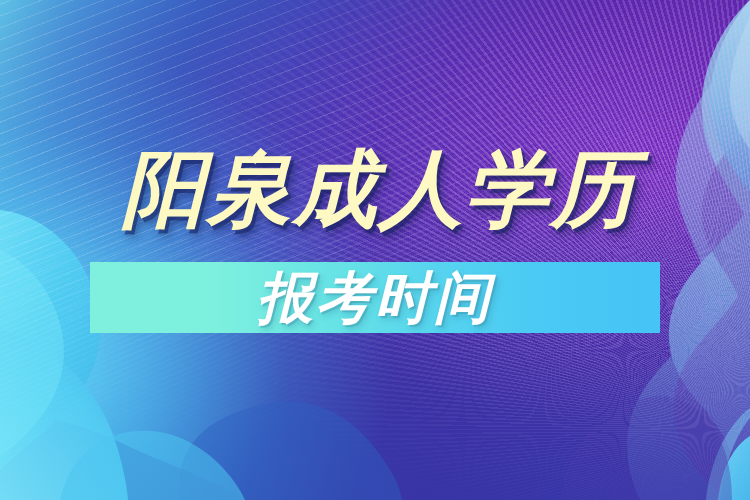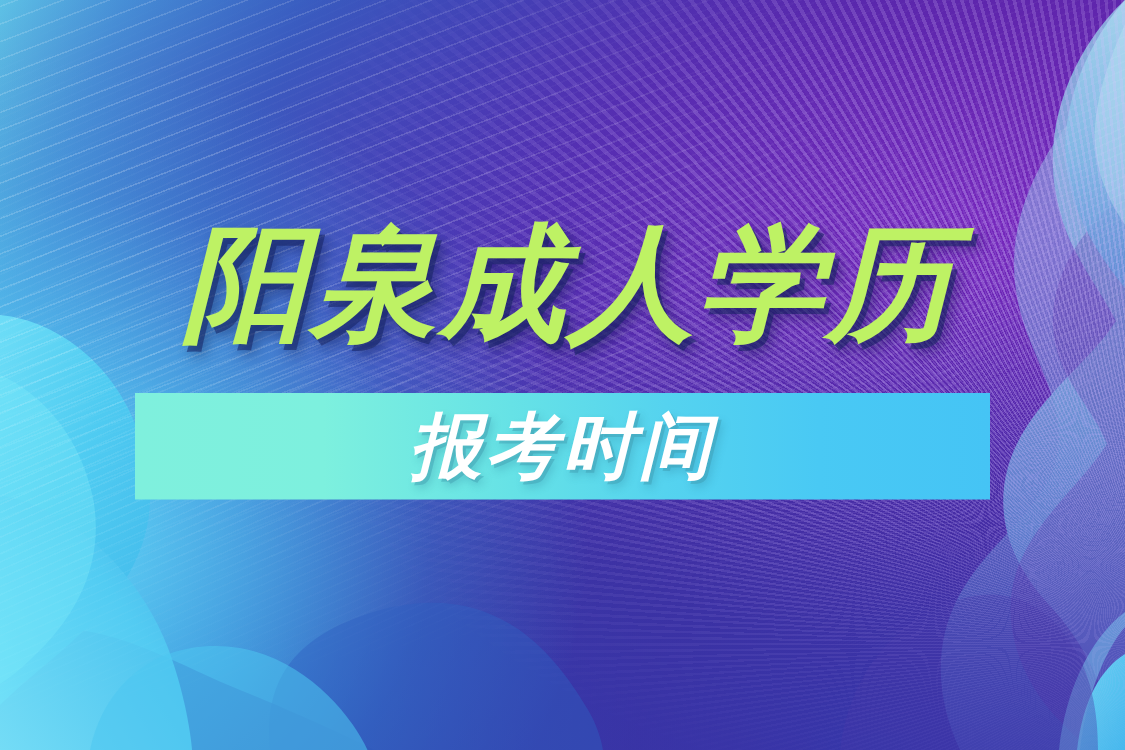--- a/index.html
+++ b/index.html
@@ -140,21 +140,21 @@
   .title {
     position: absolute;
     left: 0;
     right: 0;
     top: 147px;
     text-align: center;
     font-size: 84px;
     line-height: 1;
     font-weight: bold;
     font-style: italic;
-    color: #bef264;
+    color: #fef9c3;
     letter-spacing: 2px;
     white-space: nowrap;
     text-shadow:
        3px 4px 0 rgba(22,34,98,0.55),
        5px 6px 9px rgba(14,22,70,0.45);
     z-index: 6;
     padding-left: 8px;
   }
 
   
@@ -172,21 +172,21 @@
       #49c9f4 80%,
       #45c4f5 100%);
     z-index: 5;
   }
   .band-text {
     position: absolute;
     left: 0;
     right: 0;
     top: 269px;
     text-align: center;
-    font-size: 48px;
+    font-size: 56px;
     line-height: 58px;
     font-weight: bold;
     font-style: italic;
     color: #ffffff;
     letter-spacing: 3px;
     white-space: nowrap;
     text-shadow:
       2px 2px 0 rgba(60,150,170,0.40),
       3px 4px 6px rgba(40,120,150,0.30);
     z-index: 6;

